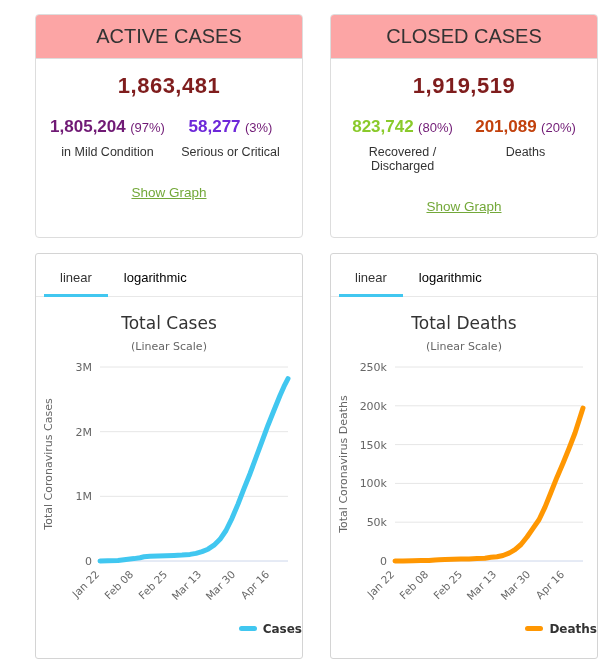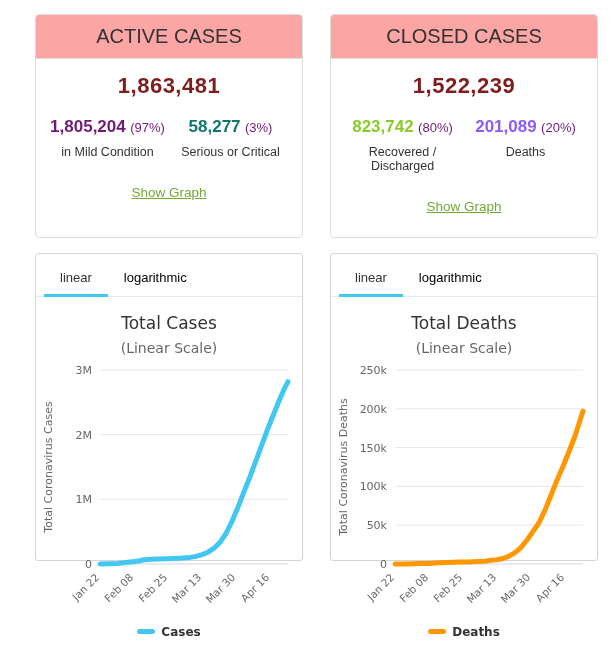--- a/index.html
+++ b/index.html
@@ -31,65 +31,65 @@
   }
   .panel-body { text-align: center; padding: 14px 10px 12px; }
   .big-number { font-size: 22px; font-weight: bold; color: #7f1d1d; letter-spacing: 0.5px; }
   .big-sub { font-size: 13px; color: #333; margin-top: 3px; }
   .split { display: flex; margin-top: 18px; }
   .split > div { flex: 1; }
   .stat-value { font-size: 17px; font-weight: bold; }
   .stat-pct { font-size: 13px; color: #701a75; font-weight: normal; }
   .stat-label { font-size: 12.5px; color: #333; margin-top: 8px; }
   .num-mild { color: #701a75; }
-  .num-serious { color: #0f766e; }
+  .num-serious { color: #6d28d9; }
   .num-recovered { color: #8aca2b; }
-  .num-deaths { color: #8b5cf6; }
+  .num-deaths { color: #c2410c; }
   .show-graph-row { margin: 24px 0 10px; }
   .show-graph {
     color: #73a839;
     font-size: 13.5px;
     text-decoration: underline;
     cursor: pointer;
   }
 
   
   .chart-panel {
     border: 1px solid #d4d4d4;
     border-radius: 3px;
-    height: 308px;
+    height: 406px;
     background: #fff;
   }
   .tabbar {
     display: flex;
     border-bottom: 1px solid #e8e8e8;
     padding: 8px 8px 0;
   }
   .tab {
     font-size: 13px;
     padding: 8px 16px 9px;
     cursor: pointer;
     color: #000000;
     border-bottom: 3px solid transparent;
     margin-bottom: -1px;
   }
   .tab.active { color: #333; border-bottom-color: #41c7f0; }
 
   .chart-head { text-align: center; font-family: "DejaVu Sans", sans-serif; }
   .chart-title { font-size: 17px; color: #333; margin-top: 16px; }
-  .chart-subtitle { font-size: 14px; color: #666; margin-top: 7px; }
+  .chart-subtitle { font-size: 11px; color: #666; margin-top: 7px; }
 
   .chart-svg-wrap { margin-top: 2px; text-align: center; }
   svg .gridline { stroke: #e6e6e6; stroke-width: 1; }
   svg .axisline { stroke: #ccd6eb; stroke-width: 1; }
   svg .ticktext { font-family: "DejaVu Sans", sans-serif; font-size: 11px; fill: #666; }
   svg .xticktext { font-family: "DejaVu Sans", sans-serif; font-size: 10.5px; fill: #666; }
   svg .ytitle { font-family: "DejaVu Sans", sans-serif; font-size: 11px; fill: #666; }
 
-  .legend { text-align: center; margin-top: 2px; }
+  .legend { text-align: right; margin-top: 2px; }
   .legend-marker {
     display: inline-block;
     width: 18px; height: 5px;
     border-radius: 3px;
     vertical-align: middle;
     margin-right: 6px;
   }
   .legend-label {
     font-family: "DejaVu Sans", sans-serif;
     font-size: 12px;
@@ -121,21 +121,21 @@
       </div>
       <div class="show-graph-row">
         <a class="show-graph">Show Graph</a>
       </div>
     </div>
   </div>
 
   <div class="panel">
     <div class="panel-header">CLOSED CASES</div>
     <div class="panel-body">
-      <div class="big-number">1,522,239</div>
+      <div class="big-number">1,919,519</div>
       <div class="split">
         <div>
           <div><span class="stat-value num-recovered">823,742</span>
             <span class="stat-pct">(80%)</span></div>
           <div class="stat-label">Recovered / Discharged</div>
         </div>
         <div>
           <div><span class="stat-value num-deaths">201,089</span>
             <span class="stat-pct">(20%)</span></div>
           <div class="stat-label">Deaths</div>

